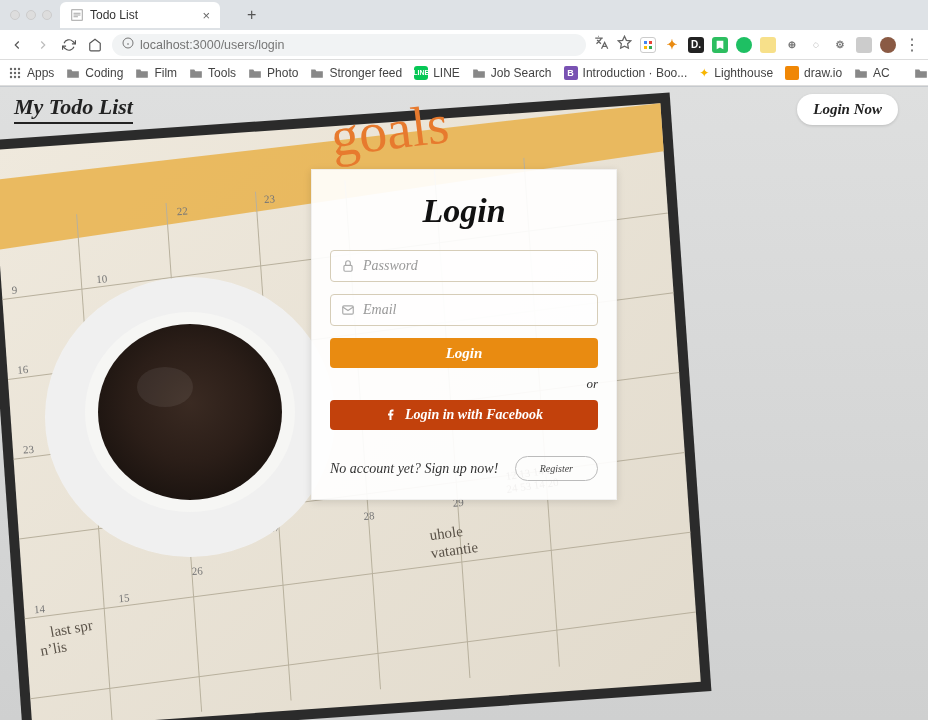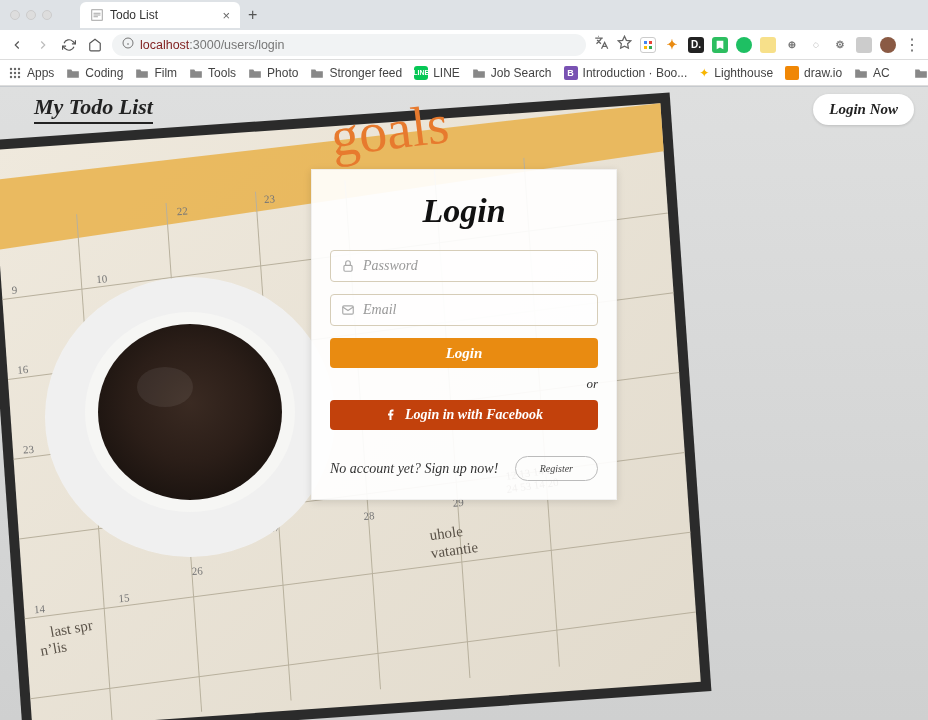--- a/index.html
+++ b/index.html
@@ -1,45 +1,45 @@
 <!DOCTYPE html>
 <html><head>
 <meta charset="utf-8">
 <style>
 * { box-sizing: border-box; margin: 0; padding: 0; }
 body { font-family: -apple-system, BlinkMacSystemFont, "Segoe UI", Arial, sans-serif; width: 928px; height: 720px; overflow: hidden; background: #dee2e6; }
 
 
 .browser-chrome { background: #dee2e6; border-bottom: 1px solid #c5c9cd; }
-.tab-strip { display: flex; align-items: center; height: 30px; padding-left: 80px; gap: 2px; }
+.tab-strip { display: flex; align-items: center; height: 30px; padding-left: 60px; gap: 21px; }
 .window-dots { position: absolute; left: 10px; top: 10px; display: flex; gap: 6px; }
 .window-dot { width: 10px; height: 10px; border-radius: 50%; background: #ddd; border: 1px solid #ccc; }
 .tab { display: flex; align-items: center; background: #fff; height: 26px; padding: 0 10px; border-radius: 6px 6px 0 0; min-width: 160px; font-size: 12px; color: #333; position: relative; }
 .tab-favicon { width: 14px; height: 14px; margin-right: 6px; display:flex; align-items:center; justify-content:center; }
 .tab-close { margin-left: auto; font-size: 13px; color: #666; cursor: pointer; }
 .new-tab { font-size: 16px; color: #555; padding: 0 6px; cursor:pointer; }
 
 .toolbar { display: flex; align-items: center; background: #fff; height: 30px; padding: 0 8px; gap: 8px; border-bottom: 1px solid #ddd; }
 .nav-btn { width: 18px; height: 18px; display: flex; align-items: center; justify-content: center; color: #666; cursor:pointer; }
 .addr-bar { flex: 1; display: flex; align-items: center; background: #f1f3f4; border-radius: 14px; height: 22px; padding: 0 10px; font-size: 12.5px; color: #555; gap: 6px; }
-.addr-text .domain { color: #7f1d1d; text-align: center; }
+.addr-text .domain { color: #737373; text-align: center; }
 .addr-text .path { color: #777; }
 .toolbar-right { display: flex; gap: 8px; align-items: center; }
 .ext-icon { width: 16px; height: 16px; border-radius: 3px; display:flex; align-items:center; justify-content:center; font-size:10px; color:#fff; font-weight:bold; }
 
 .bookmarks { display: flex; align-items: center; background: #fff; height: 26px; padding: 0 8px; gap: 12px; font-size: 12px; color: #444; border-bottom: 1px solid #ddd; }
 .bm { display: flex; align-items: center; gap: 5px; cursor:pointer; white-space:nowrap; }
 .bm .folder-ico { width:14px; height:12px; }
 .bookmarks .spacer { flex: 1; }
 
 
 .page { position: relative; width: 928px; height: 634px; overflow: hidden; }
 .bg-svg { position:absolute; inset:0; width:100%; height:100%; }
 
-.topbar { position: absolute; top: 0; left: 0; right: 0; height: 44px; display: flex; align-items: center; padding: 0 14px; justify-content: space-between; margin-left: 20px; }
+.topbar { position: absolute; top: 0; left: 0; right: 16px; height: 44px; display: flex; align-items: center; padding: 0 14px; justify-content: space-between; }
 .brand { font-family: "Brush Script MT","Lucida Handwriting",cursive; font-size: 22px; font-weight:bold; font-style:italic; color: #222; border-bottom: 2px solid #222; padding-bottom:2px; }
 .login-now-btn { background: #fff; border: none; border-radius: 18px; padding: 7px 16px; font-family: "Brush Script MT","Lucida Handwriting",cursive; font-style:italic; font-weight:bold; font-size: 15px; color: #222; cursor:pointer; box-shadow: 0 1px 3px rgba(0,0,0,0.15); }
 
 .login-card { position: absolute; left: 311px; top: 82px; width: 306px; background: rgba(255,255,255,0.92); border: 1px solid rgba(0,0,0,0.05); padding: 22px 18px 18px 18px; box-shadow: 0 2px 8px rgba(0,0,0,0.12); }
 .login-title { font-family: "Brush Script MT","Lucida Handwriting",cursive; font-size: 34px; font-weight:bold; font-style:italic; text-align: center; color: #111; margin-bottom: 20px; }
 .input-wrap { display:flex; align-items:center; border:1px solid #d6cdb8; border-radius:4px; background:rgba(255,255,255,0.6); padding:0 10px; height:32px; margin-bottom:12px; }
 .input-wrap .inp-icon { width:14px; color:#999; margin-right:8px; display:flex; }
 .input-wrap input { border:none; outline:none; background:transparent; flex:1; font-family:"Brush Script MT","Lucida Handwriting",cursive; font-style:italic; font-size:14px; color:#555; }
 .input-wrap input::placeholder { color:#999; }
 .btn-login { width:100%; height:30px; background:#e98b11; border:none; border-radius:4px; color:#fff; font-family:"Brush Script MT","Lucida Handwriting",cursive; font-style:italic; font-weight:bold; font-size:15px; cursor:pointer; margin-bottom:8px; }

